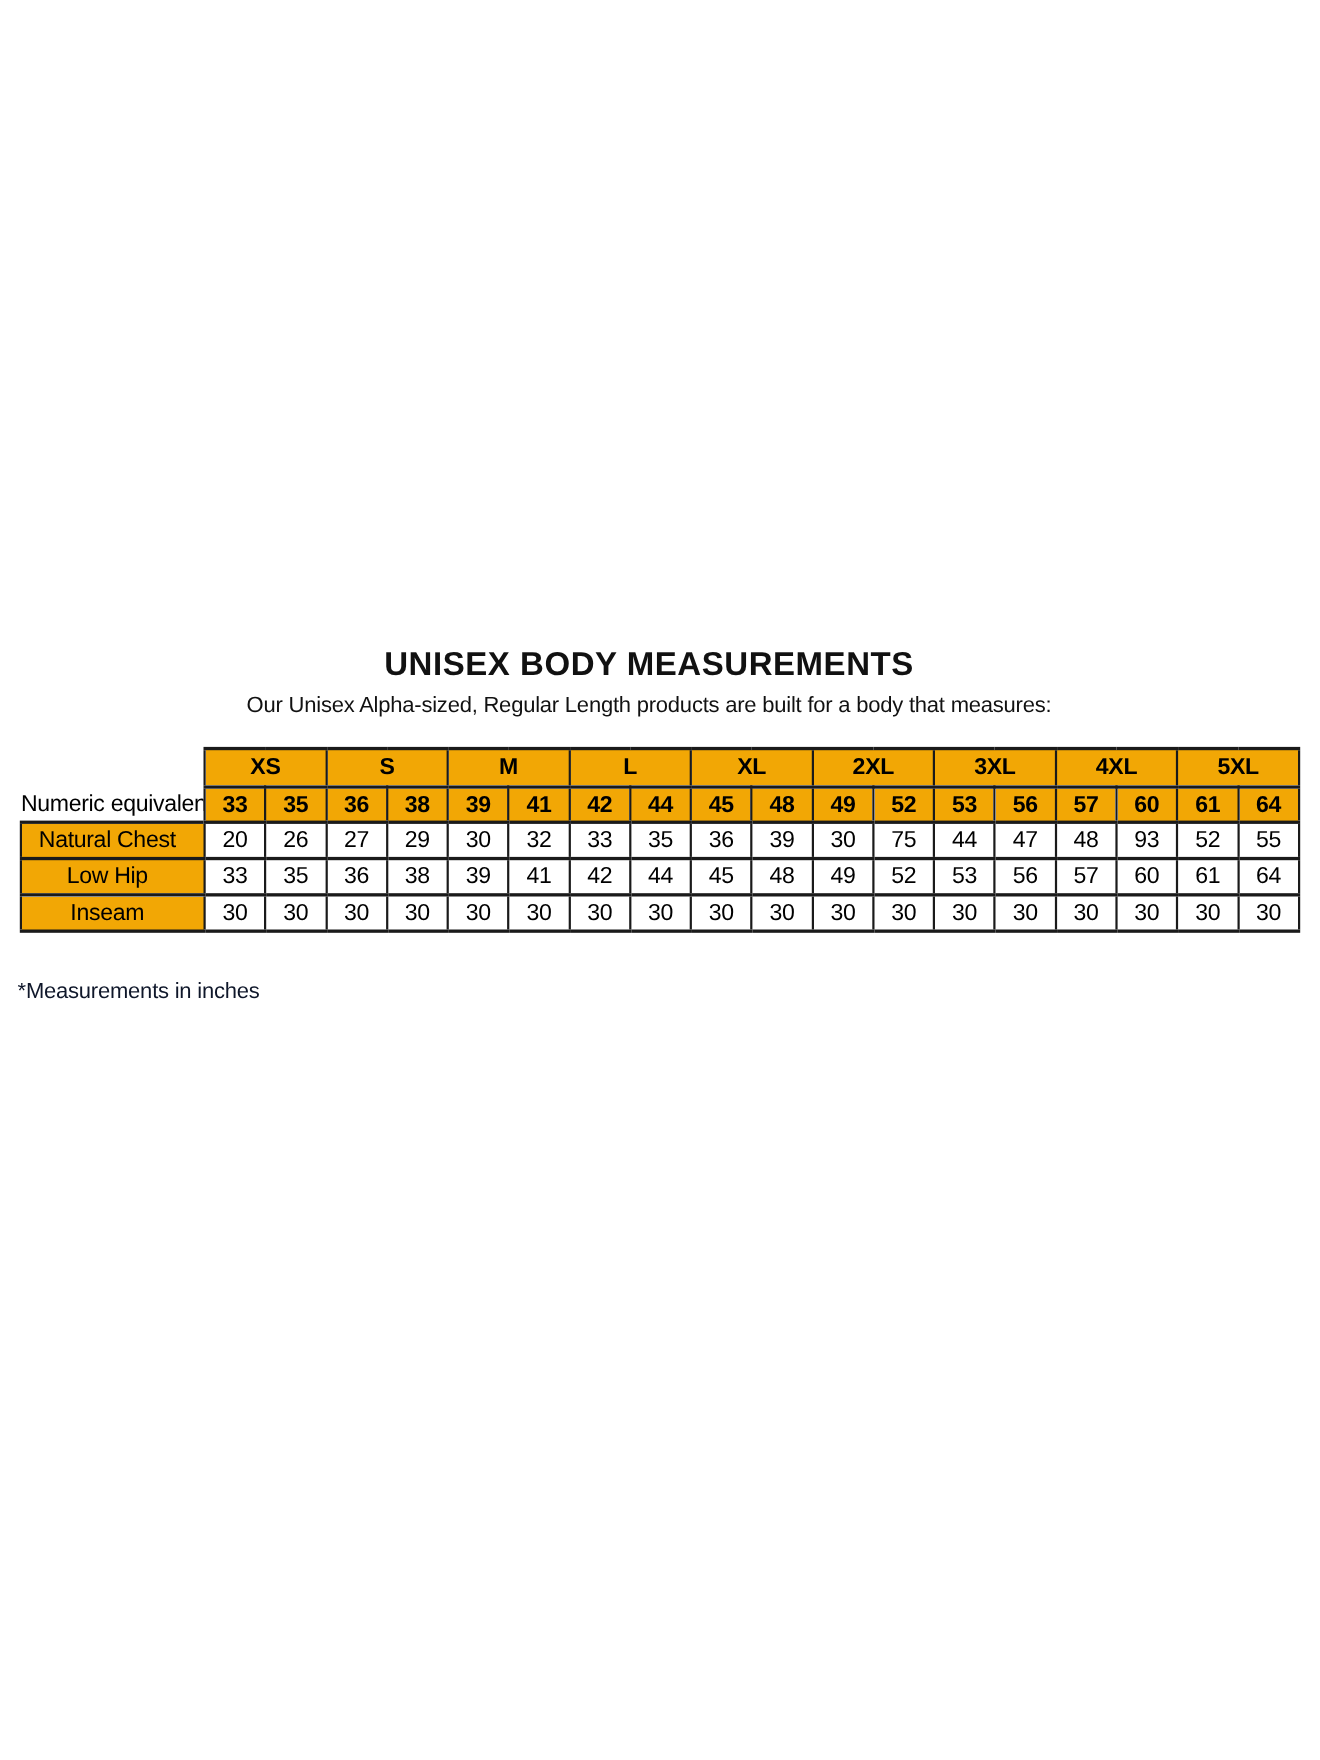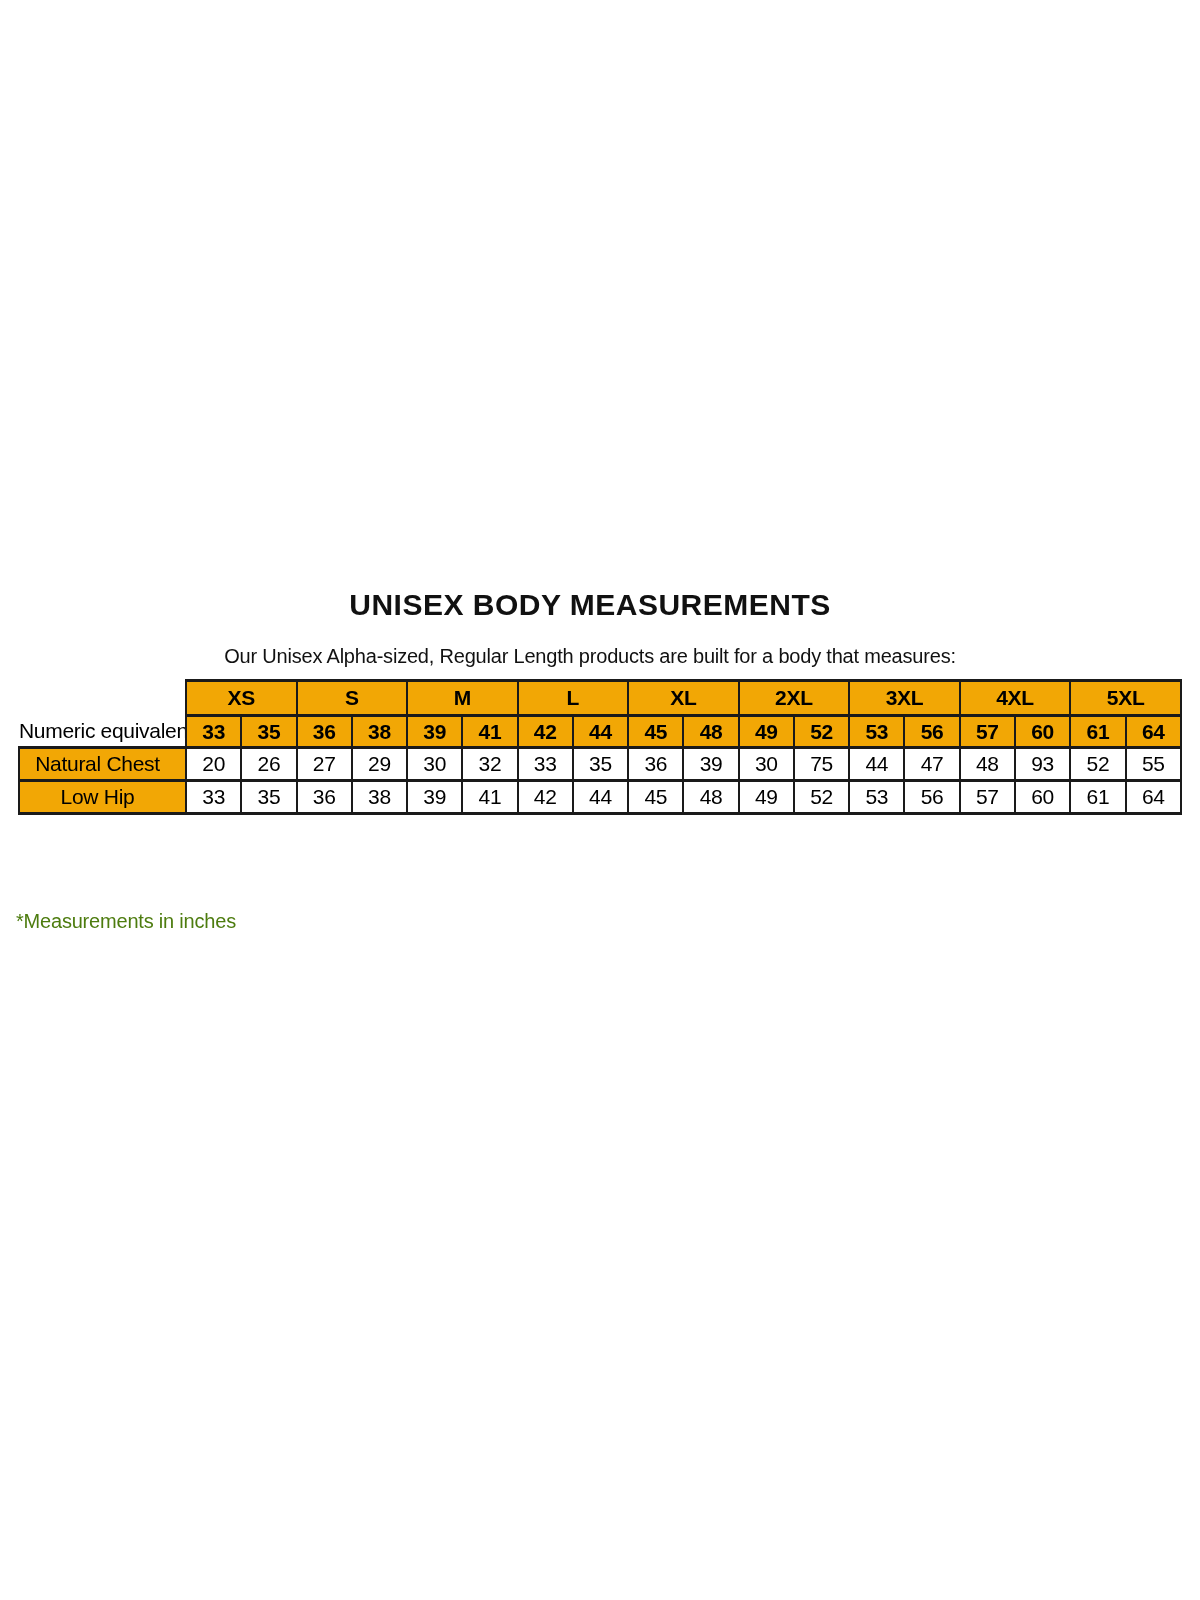--- a/index.html
+++ b/index.html
@@ -25,21 +25,21 @@
     text-align: center;
   }
   .chart-title {
     font-size: 30px;
     font-weight: bold;
     letter-spacing: 0.5px;
     line-height: 1.1;
     color: #111111;
   }
   .chart-subtitle {
-    margin-top: 24px;
+    margin-top: 9px;
     font-size: 20px;
     font-weight: normal;
     letter-spacing: -0.2px;
     color: #111111;
   }
   table.size-table {
     position: absolute;
     top: 679px;
     left: 18px;
     width: 1164px;
@@ -73,22 +73,21 @@
   }
   tr.size-row    { height: 35px; }
   tr.numeric-row { height: 32px; }
   tr.data-row    { height: 33px; }
   .footnote {
     position: absolute;
     top: 890px;
     left: 16px;
     font-size: 20px;
     letter-spacing: -0.2px;
-    color: #4d7c0f;
-    margin-top: 20px;
+    color: #0f172a;
   }
 </style>
 </head>
 <body>
 
 <div class="page">
 
   <div class="header-block">
     <div class="chart-title">UNISEX BODY MEASUREMENTS</div>
     <div class="chart-subtitle">Our Unisex Alpha-sized, Regular Length products are built for a body that measures:</div>
@@ -185,18 +184,39 @@
           <td class="cell">48</td>
           <td class="cell">49</td>
           <td class="cell">52</td>
           <td class="cell">53</td>
           <td class="cell">56</td>
           <td class="cell">57</td>
           <td class="cell">60</td>
           <td class="cell">61</td>
           <td class="cell">64</td>
         </tr>
+        <tr class="data-row">
+          <td class="cell orange row-label">Inseam</td>
+          <td class="cell">30</td>
+          <td class="cell">30</td>
+          <td class="cell">30</td>
+          <td class="cell">30</td>
+          <td class="cell">30</td>
+          <td class="cell">30</td>
+          <td class="cell">30</td>
+          <td class="cell">30</td>
+          <td class="cell">30</td>
+          <td class="cell">30</td>
+          <td class="cell">30</td>
+          <td class="cell">30</td>
+          <td class="cell">30</td>
+          <td class="cell">30</td>
+          <td class="cell">30</td>
+          <td class="cell">30</td>
+          <td class="cell">30</td>
+          <td class="cell">30</td>
+        </tr>
       </tbody>
   </table>
 
   <div class="footnote">*Measurements in inches</div>
 
 </div>
 
 </body></html>

